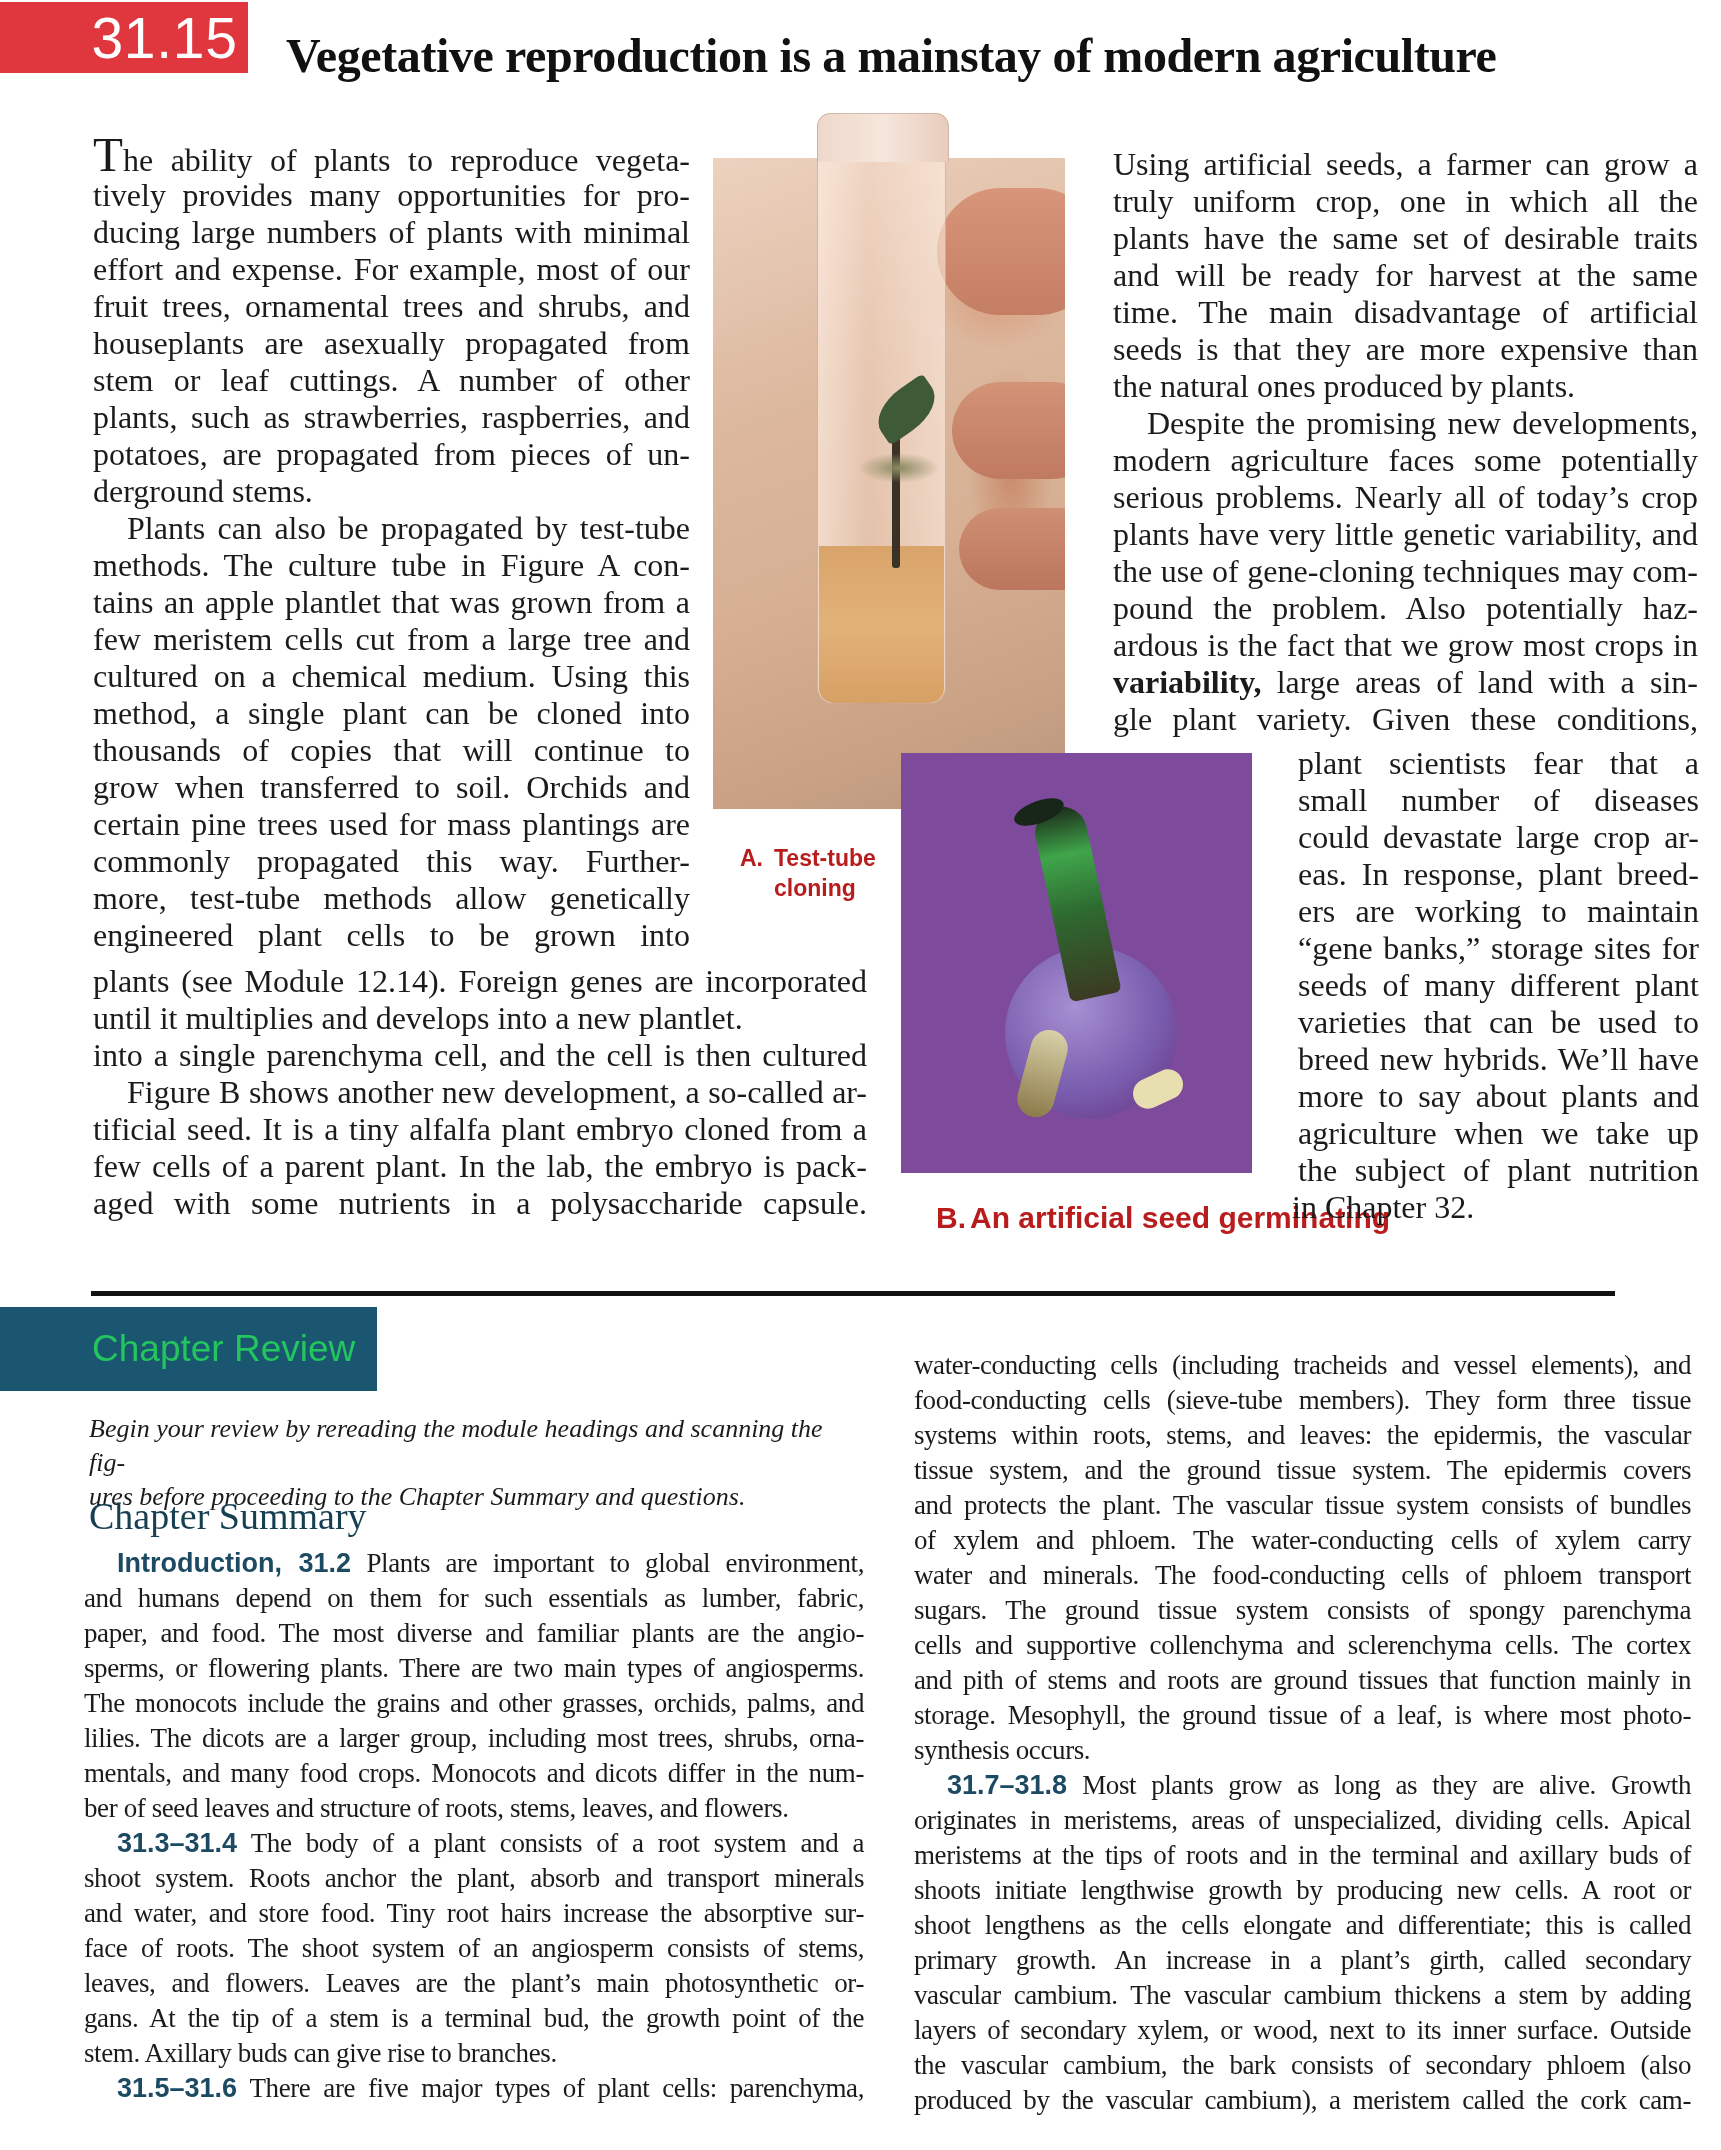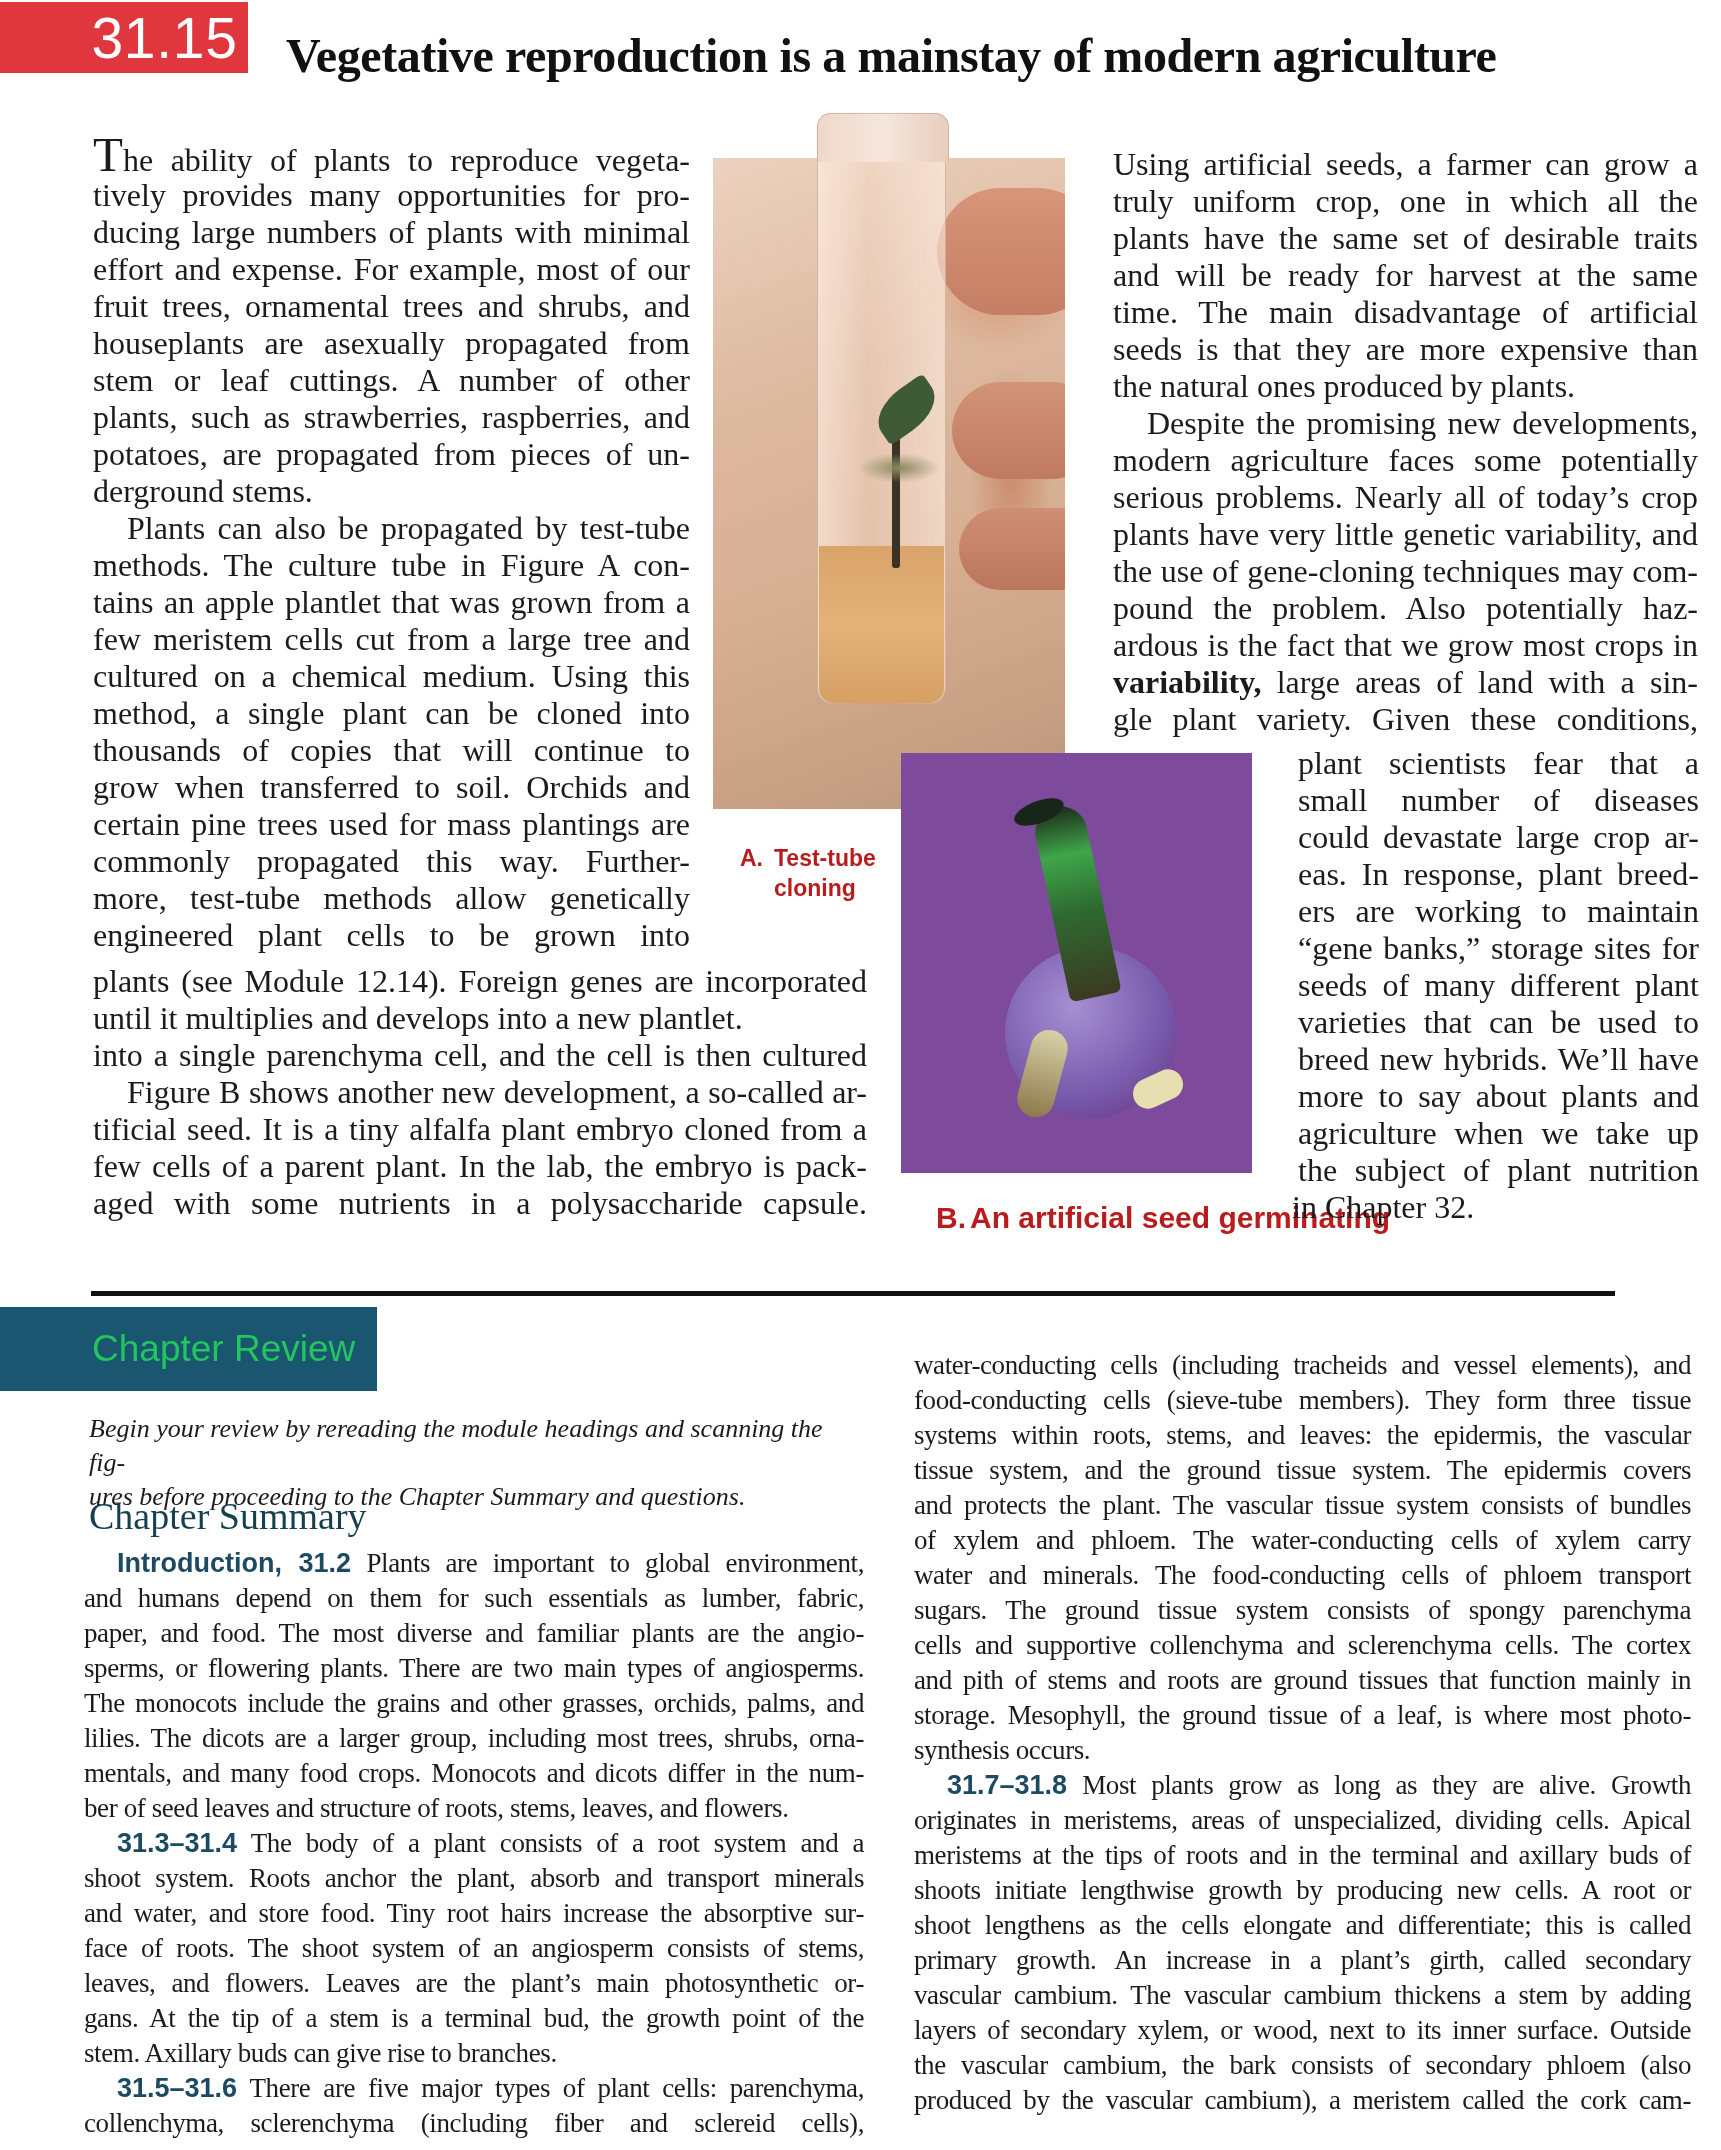--- a/index.html
+++ b/index.html
@@ -188,21 +188,20 @@
   <span class="line">mentals, and many food crops. Monocots and dicots differ in the num-</span>
   <span class="line last">ber of seed leaves and structure of roots, stems, leaves, and flowers.</span>
   <span class="line sum-ind"><span class="sec">31.3–31.4</span><span> The body of a plant consists of a root system and a</span></span>
   <span class="line">shoot system. Roots anchor the plant, absorb and transport minerals</span>
   <span class="line">and water, and store food. Tiny root hairs increase the absorptive sur-</span>
   <span class="line">face of roots. The shoot system of an angiosperm consists of stems,</span>
   <span class="line">leaves, and flowers. Leaves are the plant’s main photosynthetic or-</span>
   <span class="line">gans. At the tip of a stem is a terminal bud, the growth point of the</span>
   <span class="line last">stem. Axillary buds can give rise to branches.</span>
   <span class="line sum-ind"><span class="sec">31.5–31.6</span><span> There are five major types of plant cells: parenchyma,</span></span>
-  <span class="line">collenchyma, sclerenchyma (including fiber and sclereid cells),</span>
 </div>
 
 <div class="abs sum" style="left:914px; top:1348px; width:777px;">
   <span class="line">water-conducting cells (including tracheids and vessel elements), and</span>
   <span class="line">food-conducting cells (sieve-tube members). They form three tissue</span>
   <span class="line">systems within roots, stems, and leaves: the epidermis, the vascular</span>
   <span class="line">tissue system, and the ground tissue system. The epidermis covers</span>
   <span class="line">and protects the plant. The vascular tissue system consists of bundles</span>
   <span class="line">of xylem and phloem. The water-conducting cells of xylem carry</span>
   <span class="line">water and minerals. The food-conducting cells of phloem transport</span>

